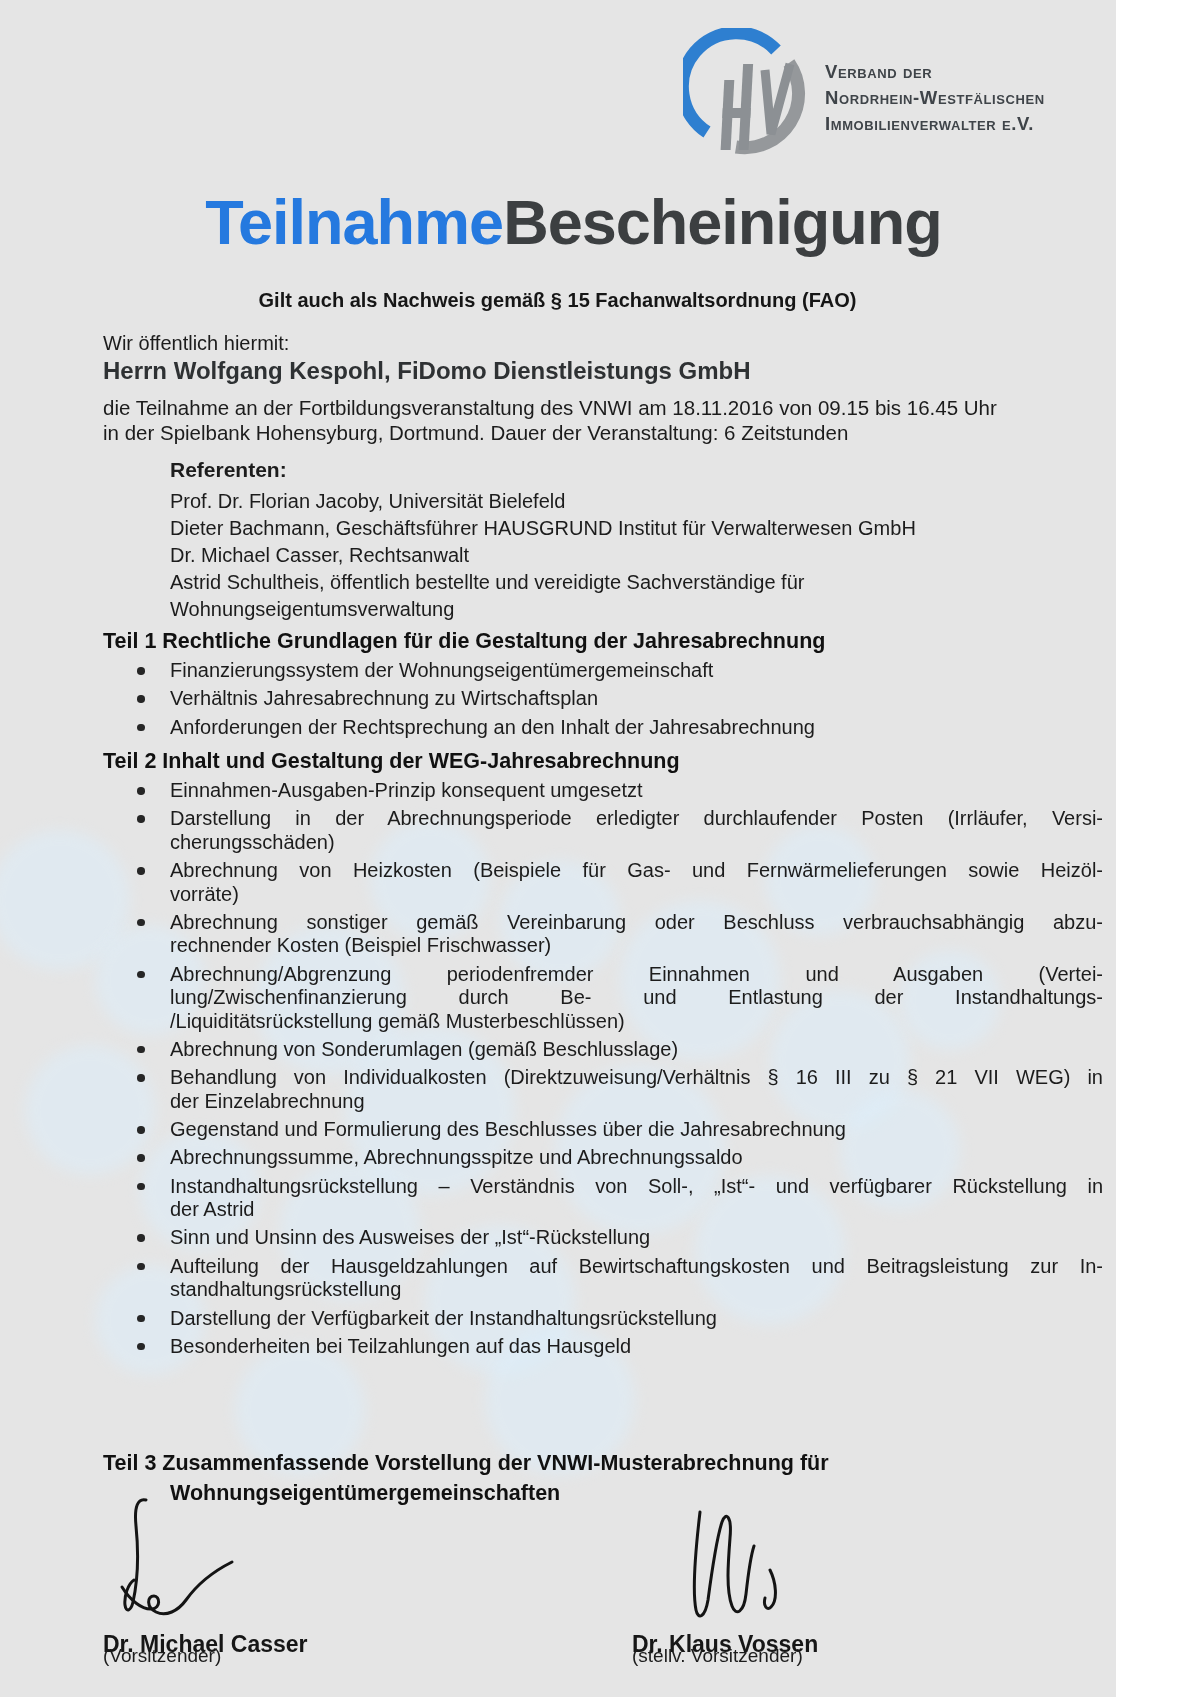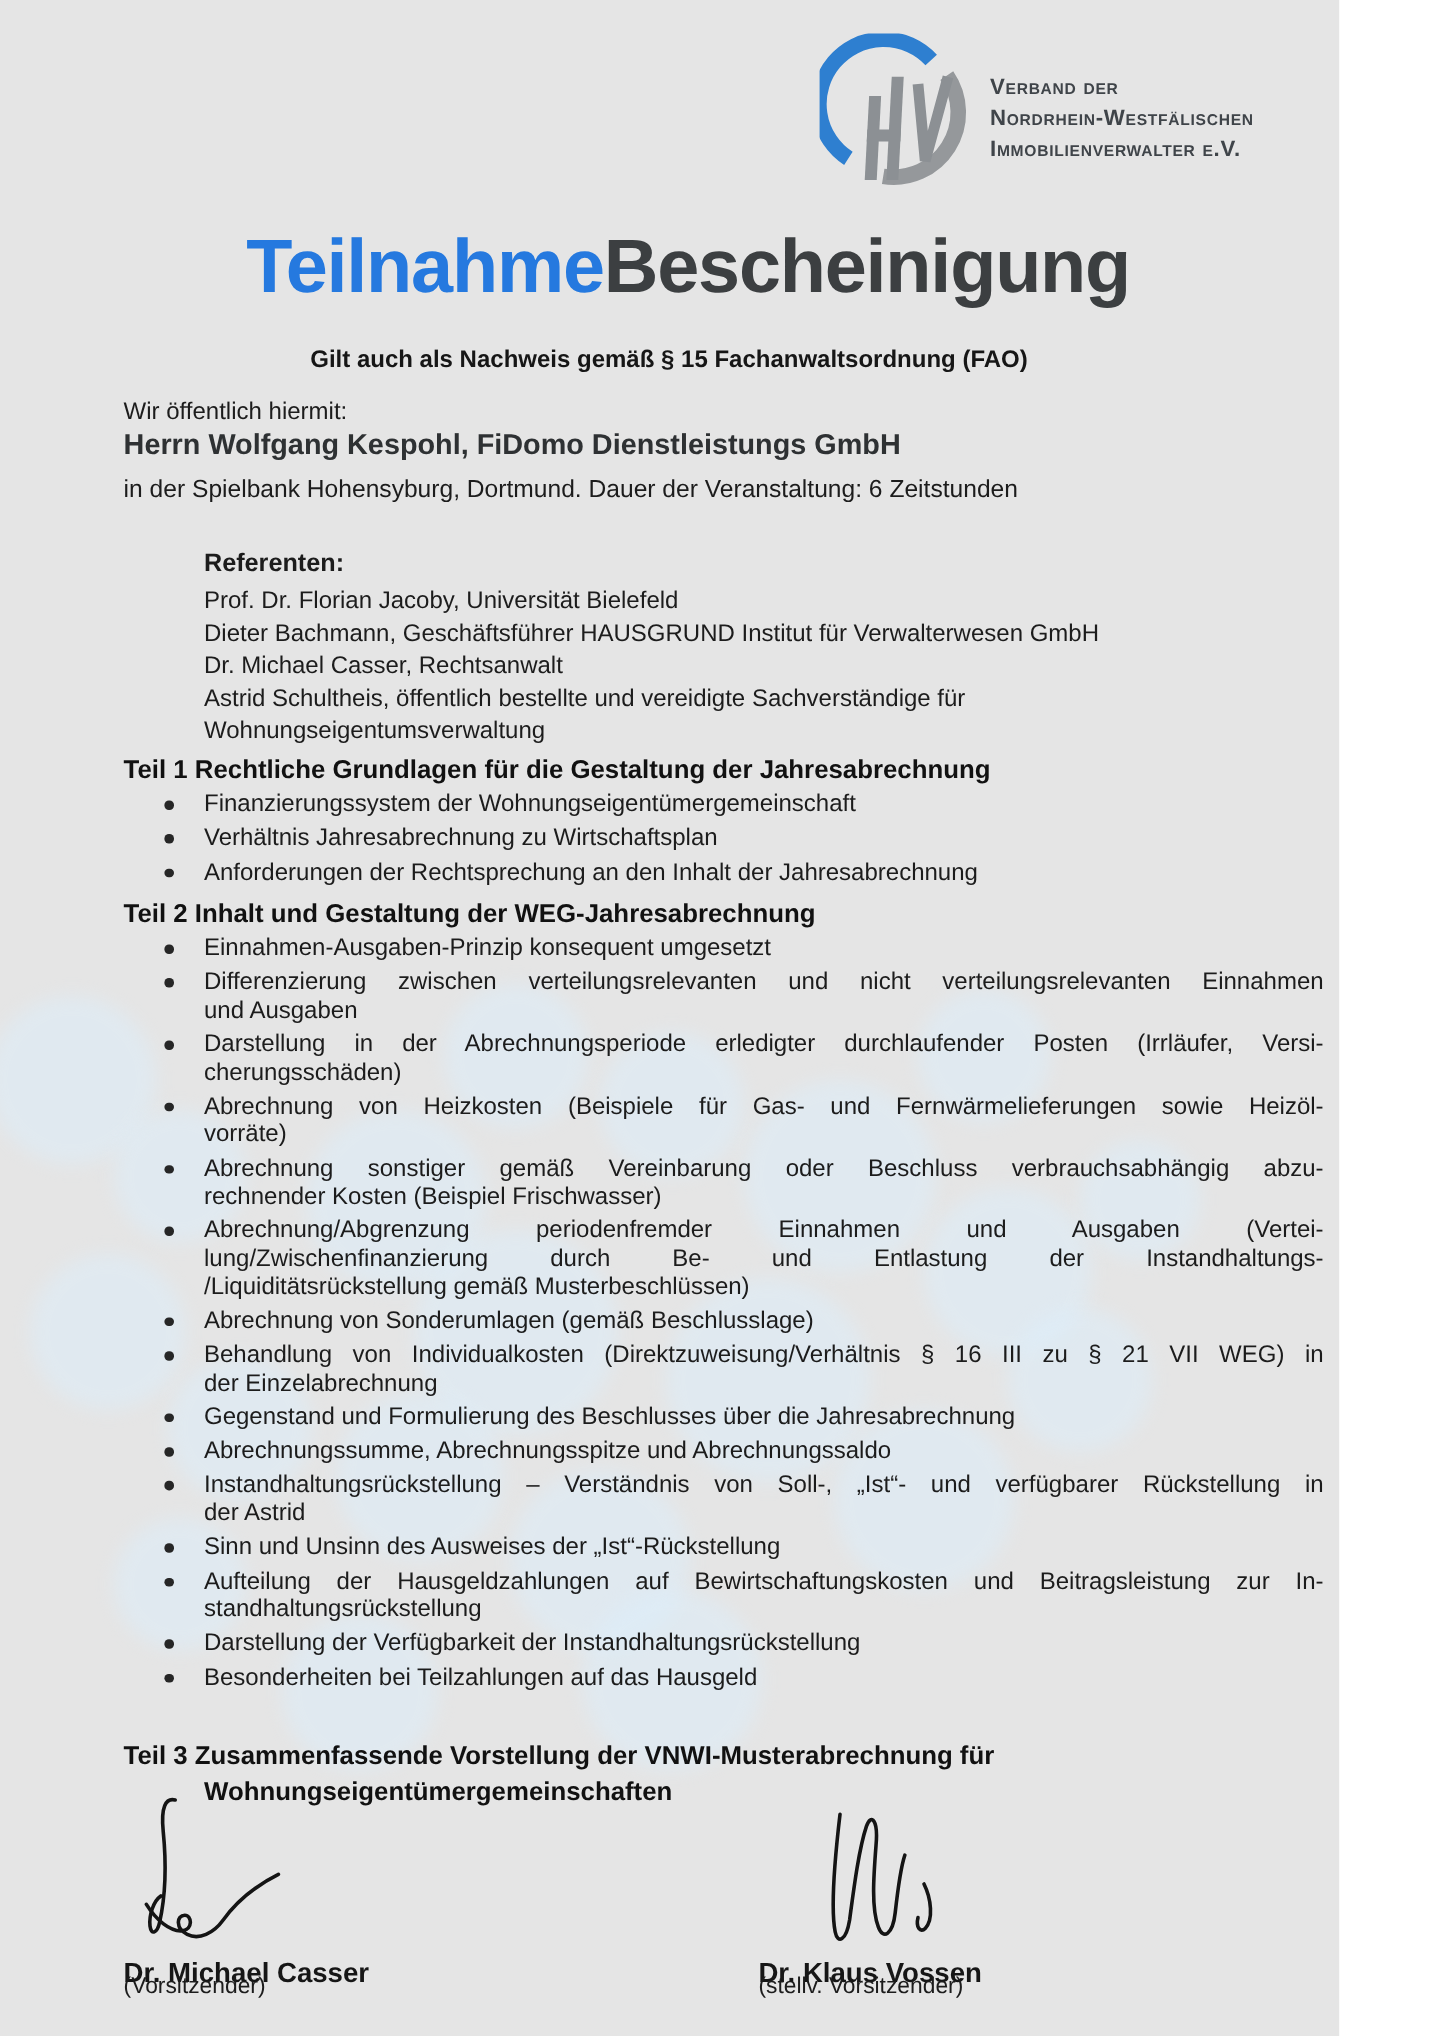--- a/index.html
+++ b/index.html
@@ -102,20 +102,21 @@
         <div>Immobilienverwalter e.V.</div>
       </div>
     </header>
 
     <div class="title"><span class="t-blue">Teilnahme</span><span class="t-dark">Bescheinigung</span></div>
     <div class="subtitle">Gilt auch als Nachweis gemäß § 15 Fachanwaltsordnung (FAO)</div>
 
     <div class="intro-confirm">Wir öffentlich hiermit:</div>
     <div class="attendee">Herrn Wolfgang Kespohl, FiDomo Dienstleistungs GmbH</div>
     <div class="details">
+      <div>die Teilnahme an der Fortbildungsveranstaltung des VNWI am 18.11.2016 von 09.15 bis 16.45 Uhr</div>
       <div>in der Spielbank Hohensyburg, Dortmund. Dauer der Veranstaltung: 6 Zeitstunden</div>
     </div>
 
     <div class="referenten">
       <div class="ref-heading">Referenten:</div>
       <div class="ref-lines">
         <div>Prof. Dr. Florian Jacoby, Universität Bielefeld</div>
         <div>Dieter Bachmann, Geschäftsführer HAUSGRUND Institut für Verwalterwesen GmbH</div>
         <div>Dr. Michael Casser, Rechtsanwalt</div>
         <div>Astrid Schultheis, öffentlich bestellte und vereidigte Sachverständige für</div>
@@ -138,24 +139,20 @@
       </ul>
     </section>
 
     <section class="section sec-teil2">
       <div class="sec-heading">Teil 2 Inhalt und Gestaltung der WEG-Jahresabrechnung</div>
       <ul class="blist">
         <li class="item">
             <div>Einnahmen-Ausgaben-Prinzip konsequent umgesetzt</div>
           </li>
         <li class="item">
-            <div class="jl">Differenzierung zwischen verteilungsrelevanten und nicht verteilungsrelevanten Einnahmen</div>
-            <div>und Ausgaben</div>
-          </li>
-        <li class="item">
             <div class="jl">Darstellung in der Abrechnungsperiode erledigter durchlaufender Posten (Irrläufer, Versi-</div>
             <div>cherungsschäden)</div>
           </li>
         <li class="item">
             <div class="jl">Abrechnung von Heizkosten (Beispiele für Gas- und Fernwärmelieferungen sowie Heizöl-</div>
             <div>vorräte)</div>
           </li>
         <li class="item">
             <div class="jl">Abrechnung sonstiger gemäß Vereinbarung oder Beschluss verbrauchsabhängig abzu-</div>
             <div>rechnender Kosten (Beispiel Frischwasser)</div>

